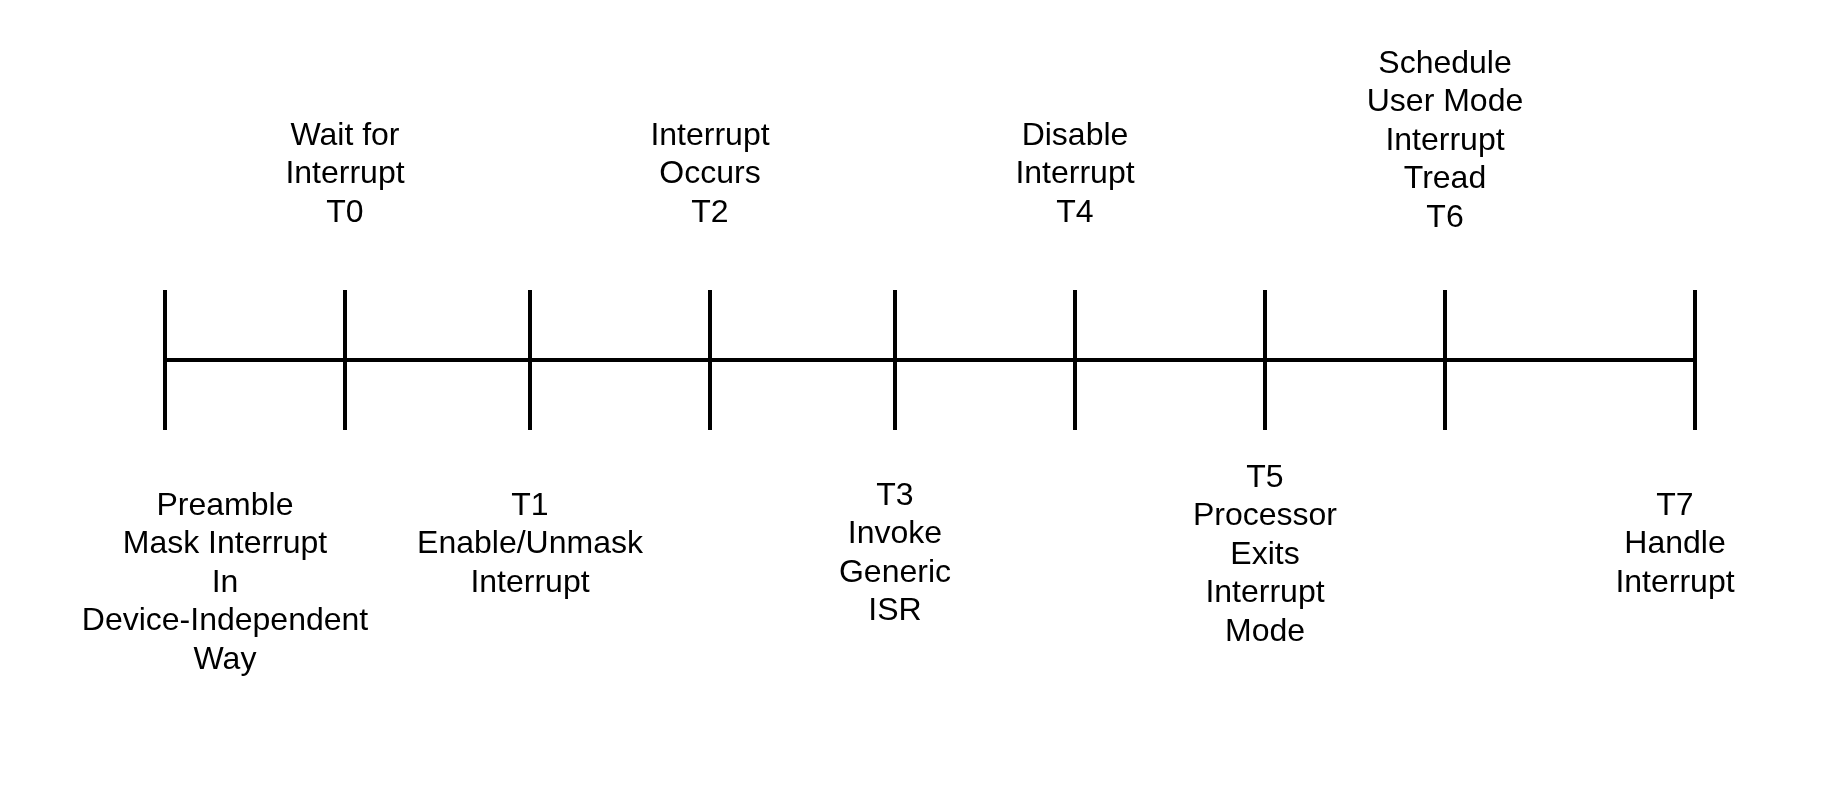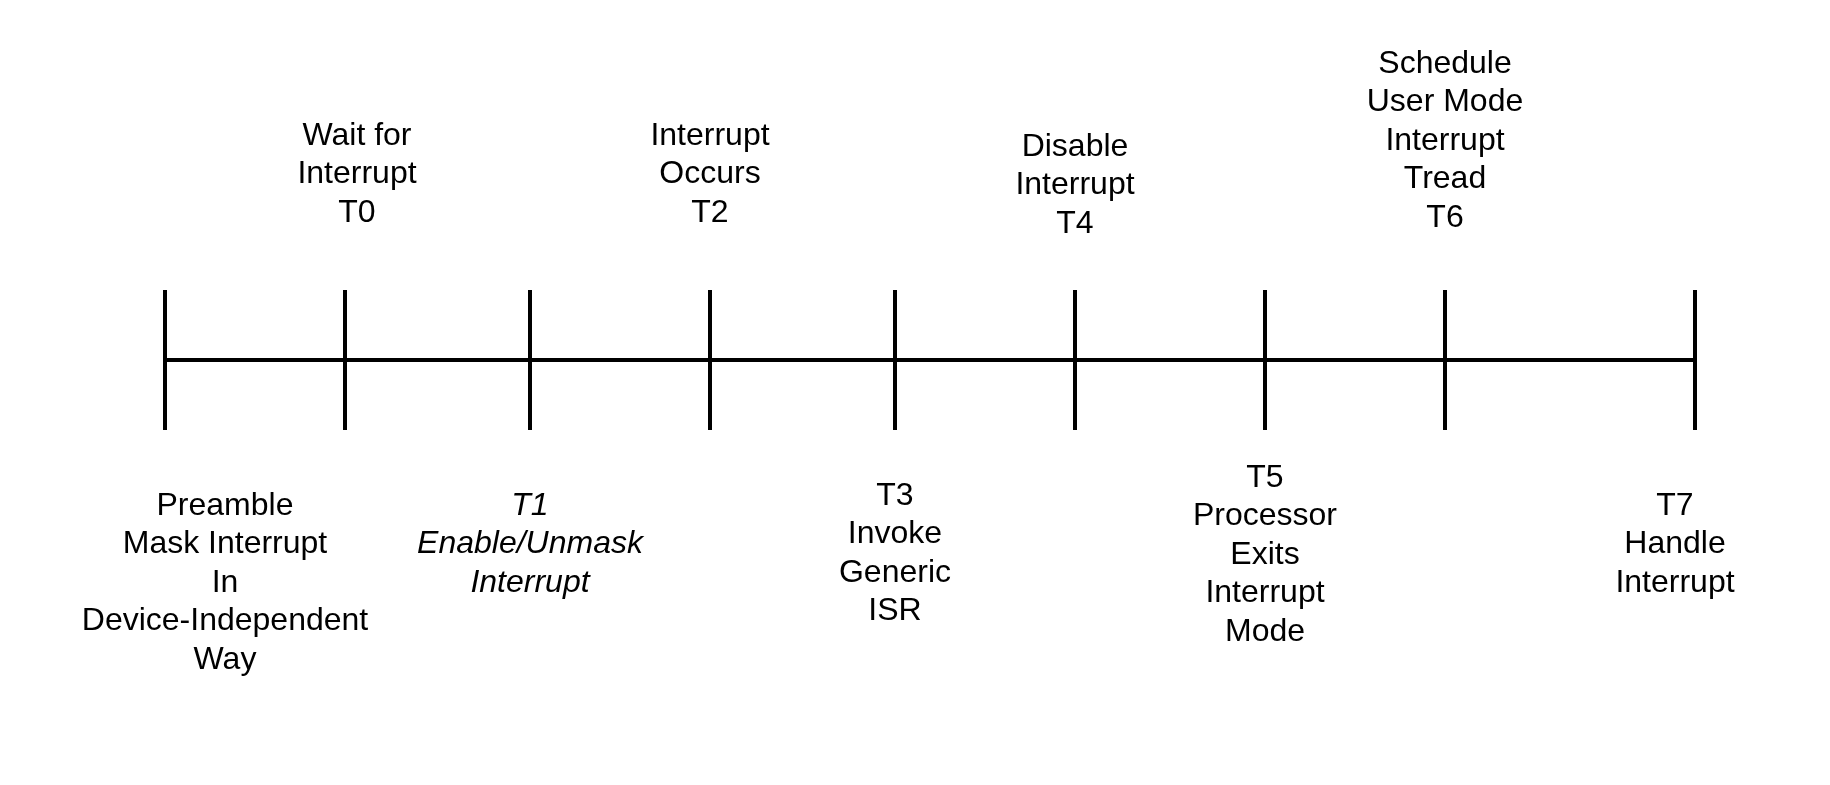--- a/index.html
+++ b/index.html
@@ -55,45 +55,45 @@
   <div class="tick" style="left:180px"></div>
   <div class="tick" style="left:365px"></div>
   <div class="tick" style="left:545px"></div>
   <div class="tick" style="left:730px"></div>
   <div class="tick" style="left:910px"></div>
   <div class="tick" style="left:1100px"></div>
   <div class="tick" style="left:1280px"></div>
   <div class="tick" style="left:1530px"></div>
 </div>
 
-<div class="label" style="left:345px; top:115px;margin-left:12px;">Wait for
+<div class="label" style="left:345px; top:115px;">Wait for
 Interrupt
 T0</div>
 
 <div class="label" style="left:710px; top:115px;">Interrupt
 Occurs
 T2</div>
 
-<div class="label" style="left:1075px; top:115px;margin-top:11px;">Disable
+<div class="label" style="left:1075px; top:115px;">Disable
 Interrupt
 T4</div>
 
 <div class="label" style="left:1445px; top:35px;margin-top:8px;">Schedule
 User Mode
 Interrupt
 Tread
 T6</div>
 
 <div class="label" style="left:225px; top:485px;">Preamble
 Mask Interrupt
 In
 Device-Independent
 Way</div>
 
-<div class="label" style="left:530px; top:485px;font-style:italic;">T1
+<div class="label" style="left:530px; top:485px;">T1
 Enable/Unmask
 Interrupt</div>
 
 <div class="label" style="left:895px; top:475px;">T3
 Invoke
 Generic
 ISR</div>
 
 <div class="label" style="left:1265px; top:457px;text-align:center;">T5
 Processor

